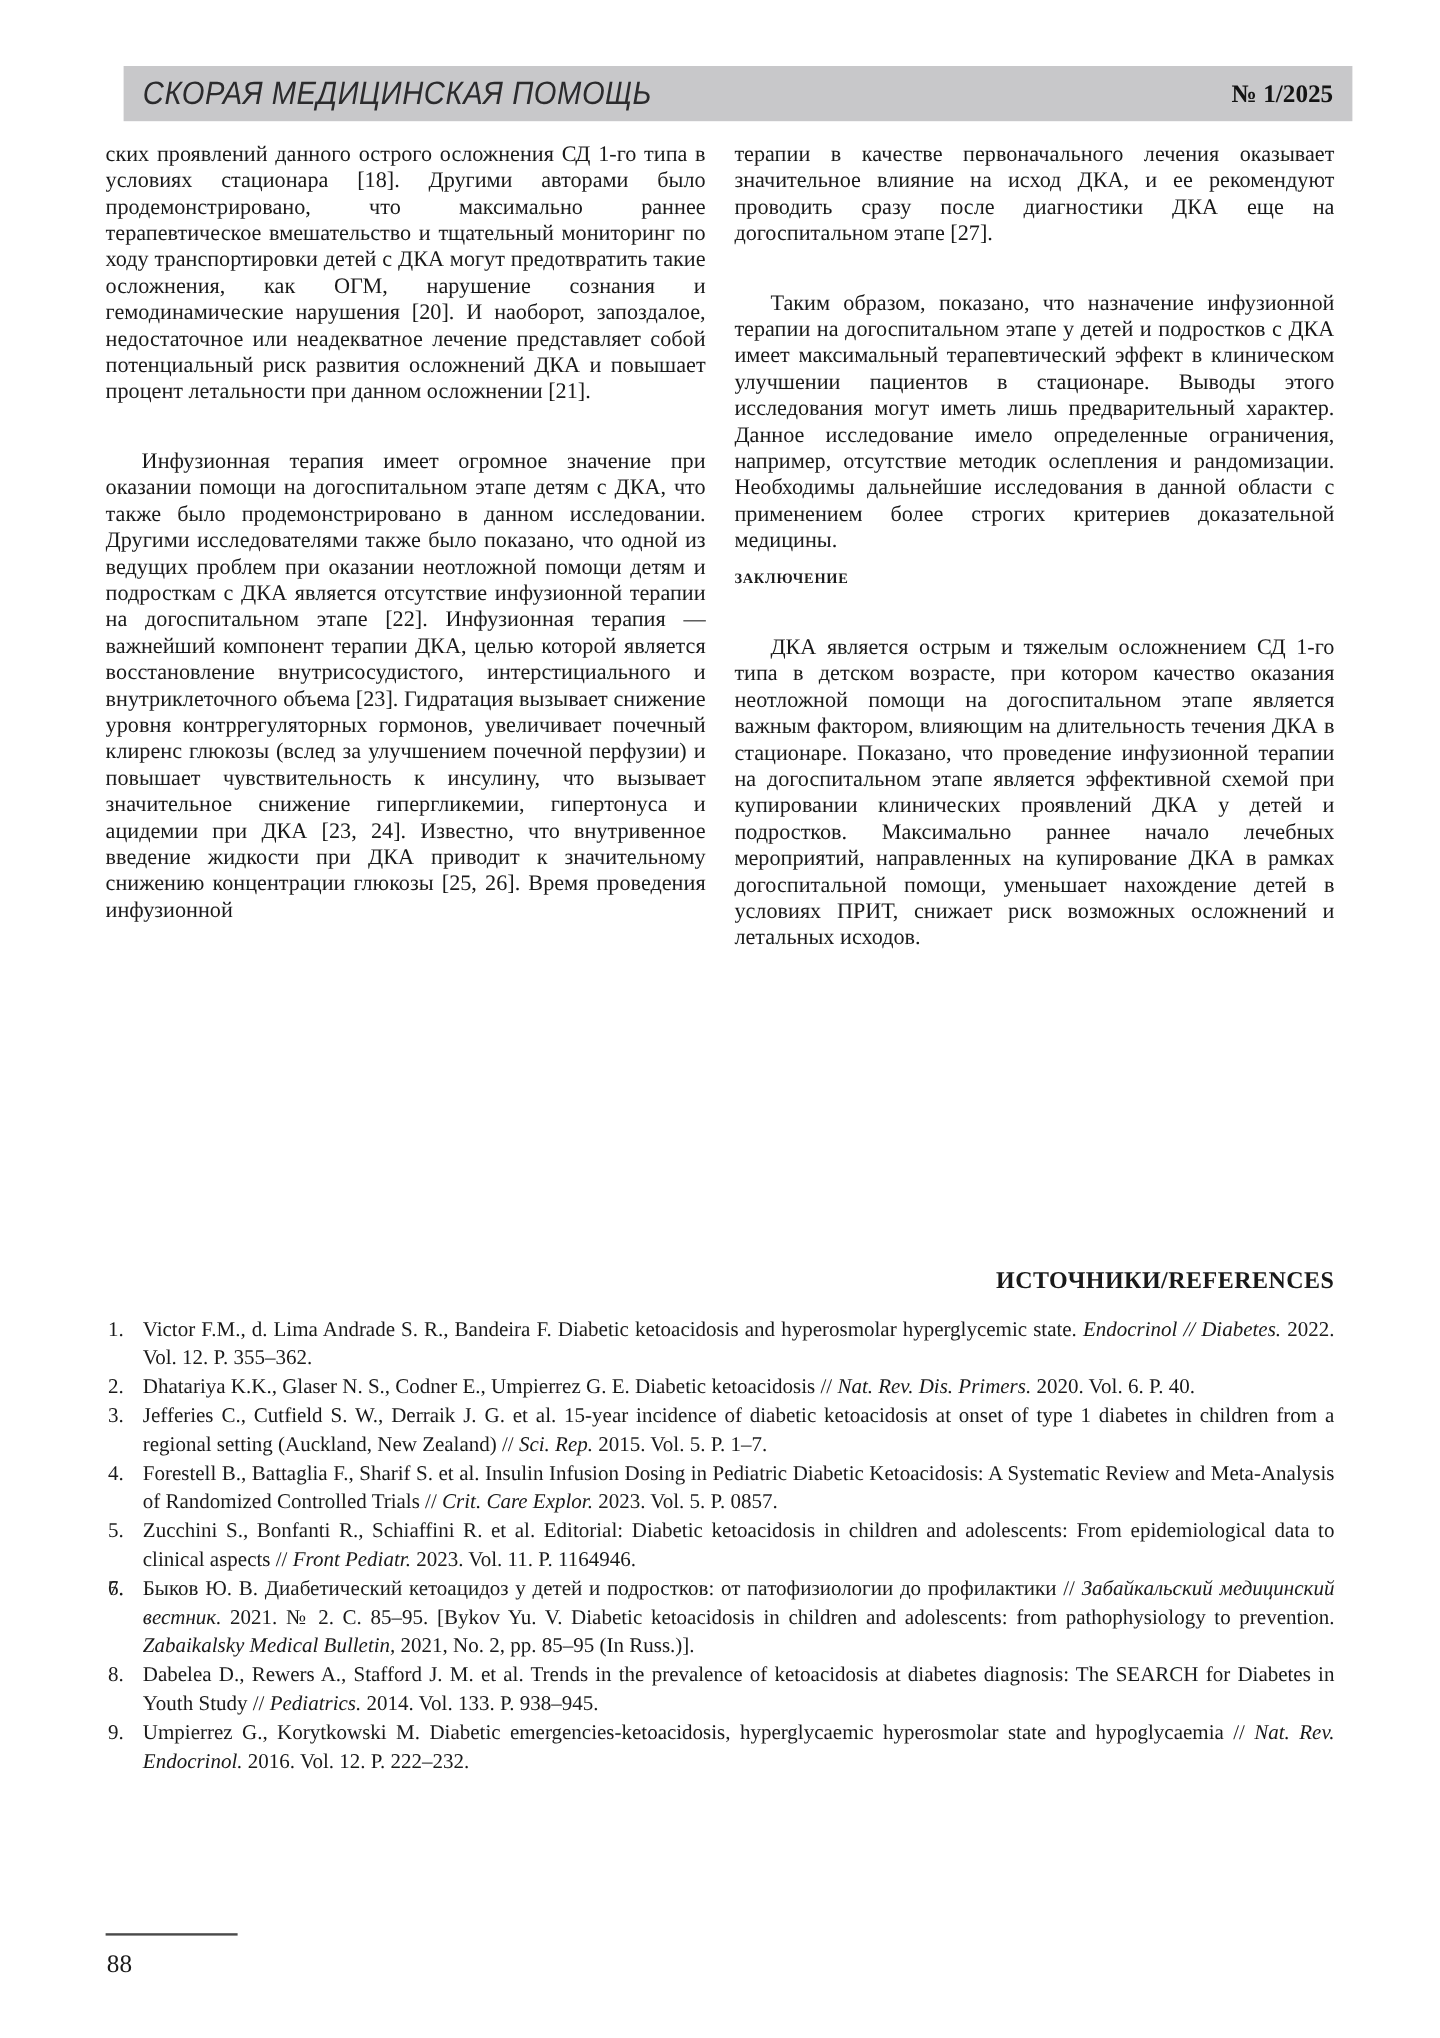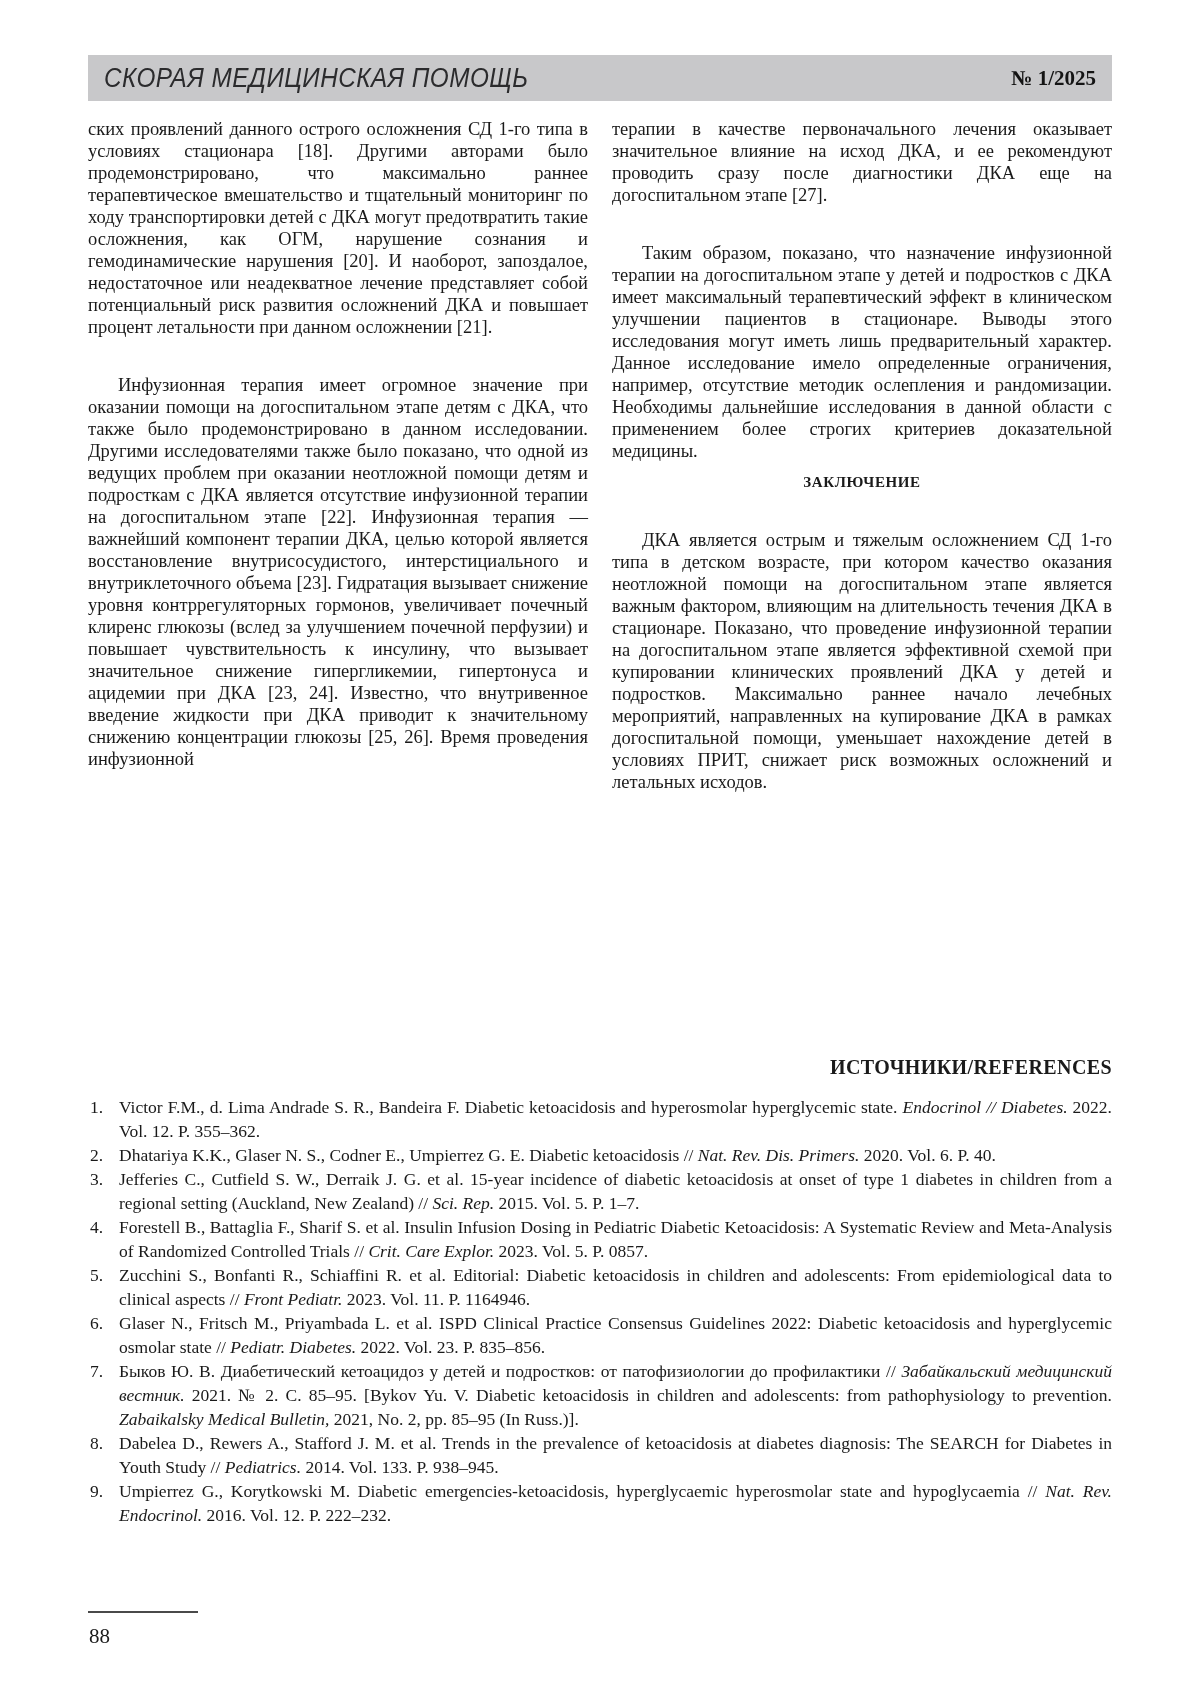--- a/index.html
+++ b/index.html
@@ -6,21 +6,21 @@
   body {
     width: 1200px; height: 1698px;
     background: #ffffff;
     font-family: "Liberation Serif", serif;
     color: #1a1a1a;
   }
   .page { position: relative; width: 1200px; height: 1698px; overflow: hidden; background: #ffffff; }
 
   
   .header-bar {
-    position: absolute; left: 88px; top: 55px; width: 1024px; height: 46px;
+    position: absolute; left: 103px; top: 55px; width: 1024px; height: 46px;
     background: #c8c8ca;
     display: flex; align-items: center; justify-content: space-between;
     padding: 0 16px; box-sizing: border-box;
   }
   .journal-title {
     font-family: "Liberation Sans", sans-serif;
     font-style: italic; font-weight: 500;
     font-size: 27px; color: #2b2b2d; white-space: nowrap;
     transform: scaleX(0.9); transform-origin: left center; display: inline-block;
     letter-spacing: 0.5px;
@@ -29,21 +29,21 @@
 
   
   .columns {
     position: absolute; left: 88px; top: 118px; width: 1024px; height: 938px;
     display: flex; gap: 24px; overflow: hidden;
   }
   .col { width: 500px; font-size: 18.5px; line-height: 22px; text-align: justify; }
   .col p { margin: 0; }
   .col p.indent { text-indent: 30px; margin-top: 36px; }
   .concl-heading {
-    text-align: center; font-weight: bold; font-size: 15px;
+    font-weight: bold; font-size: 12px;
     letter-spacing: 0.6px; margin: 9px 0 14px;
   }
 
   
   .refs { position: absolute; left: 88px; top: 1056px; width: 1024px; }
   .refs-heading {
     text-align: right; font-weight: bold; font-size: 20px;
     letter-spacing: 0.4px; margin: 0 0 16px 0;
   }
   .refs-list { margin: 0; padding: 0; list-style: none; }
@@ -82,21 +82,21 @@
   </div>
 
   <div class="refs">
     <div class="refs-heading">ИСТОЧНИКИ/REFERENCES</div>
     <div class="refs-list">
         <div class="ref-item"><span class="ref-num">1.</span><span><span>Victor F.M., d. Lima Andrade S. R., Bandeira F. Diabetic ketoacidosis and hyperosmolar hyperglycemic state. </span><span class="it">Endocrinol // Diabetes.</span><span> 2022. Vol. 12. P. 355–362.</span></span></div>
         <div class="ref-item"><span class="ref-num">2.</span><span><span>Dhatariya K.K., Glaser N. S., Codner E., Umpierrez G. E. Diabetic ketoacidosis // </span><span class="it">Nat. Rev. Dis. Primers.</span><span> 2020. Vol. 6. P. 40.</span></span></div>
         <div class="ref-item"><span class="ref-num">3.</span><span><span>Jefferies C., Cutfield S. W., Derraik J. G. et al. 15-year incidence of diabetic ketoacidosis at onset of type 1 diabetes in children from a regional setting (Auckland, New Zealand) // </span><span class="it">Sci. Rep.</span><span> 2015. Vol. 5. P. 1–7.</span></span></div>
         <div class="ref-item"><span class="ref-num">4.</span><span><span>Forestell B., Battaglia F., Sharif S. et al. Insulin Infusion Dosing in Pediatric Diabetic Ketoacidosis: A Systematic Review and Meta-Analysis of Randomized Controlled Trials // </span><span class="it">Crit. Care Explor.</span><span> 2023. Vol. 5. P. 0857.</span></span></div>
         <div class="ref-item"><span class="ref-num">5.</span><span><span>Zucchini S., Bonfanti R., Schiaffini R. et al. Editorial: Diabetic ketoacidosis in children and adolescents: From epidemiological data to clinical aspects // </span><span class="it">Front Pediatr.</span><span> 2023. Vol. 11. P. 1164946.</span></span></div>
-        <div class="ref-item"><span class="ref-num">6.</span><span><span>Glaser N., Fritsch M., Priyambada L. et al. ISPD Clinical Practice Consensus Guidelines 2022: Diabetic ketoacidosis and hyperglycemic osmolar state // </span><span class="it">Pediatr. Diabetes.</span><span> 2022. Vol. 23. P. 835–856.</span></span></div>
+        <div class="ref-item"><span class="ref-num">6.</span></div>
         <div class="ref-item"><span class="ref-num">7.</span><span><span>Быков Ю. В. Диабетический кетоацидоз у детей и подростков: от патофизиологии до профилактики // </span><span class="it">Забайкальский медицинский вестник.</span><span> 2021. № 2. С. 85–95. [Bykov Yu. V. Diabetic ketoacidosis in children and adolescents: from pathophysiology to prevention. </span><span class="it">Zabaikalsky Medical Bulletin,</span><span> 2021, No. 2, pp. 85–95 (In Russ.)].</span></span></div>
         <div class="ref-item"><span class="ref-num">8.</span><span><span>Dabelea D., Rewers A., Stafford J. M. et al. Trends in the prevalence of ketoacidosis at diabetes diagnosis: The SEARCH for Diabetes in Youth Study // </span><span class="it">Pediatrics.</span><span> 2014. Vol. 133. P. 938–945.</span></span></div>
         <div class="ref-item"><span class="ref-num">9.</span><span><span>Umpierrez G., Korytkowski M. Diabetic emergencies-ketoacidosis, hyperglycaemic hyperosmolar state and hypoglycaemia // </span><span class="it">Nat. Rev. Endocrinol.</span><span> 2016. Vol. 12. P. 222–232.</span></span></div>
       </div>
   </div>
 
   <div class="footer-rule"></div>
   <div class="page-number">88</div>
 
 </div>

